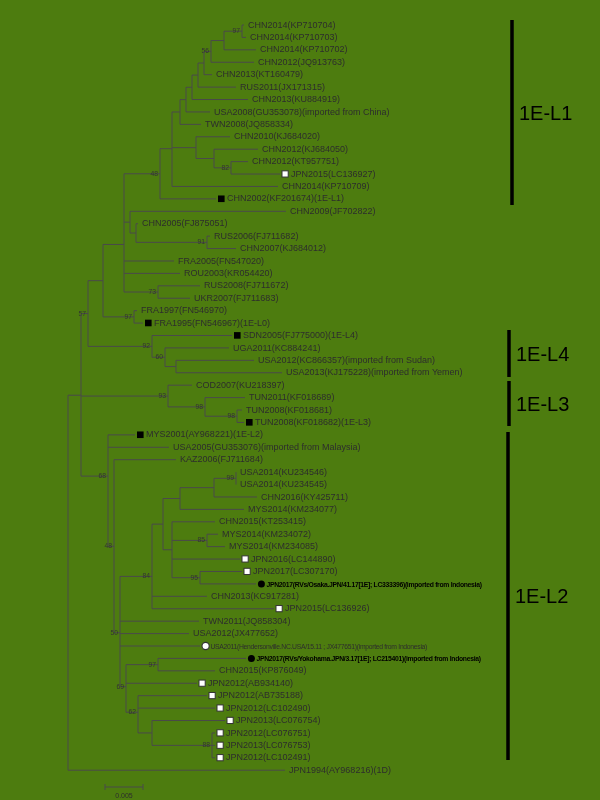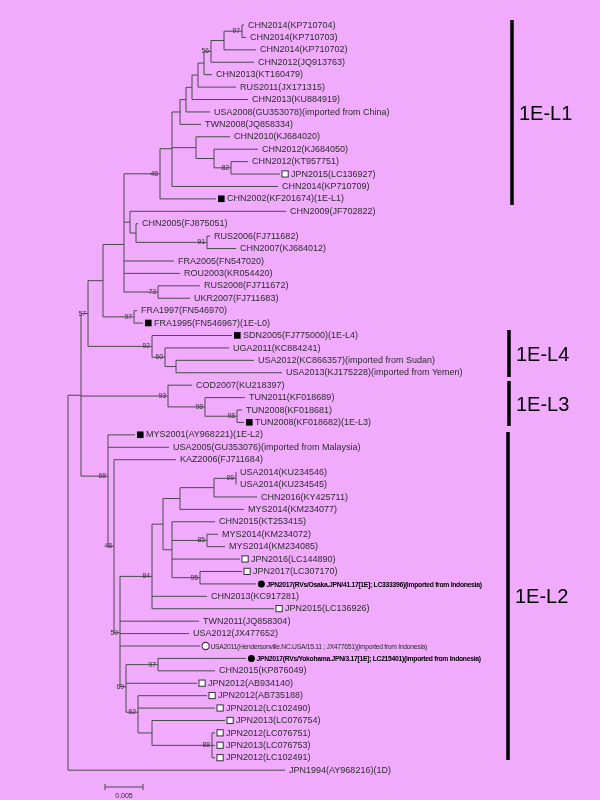--- a/index.html
+++ b/index.html
@@ -1,16 +1,16 @@
 <!DOCTYPE html>
 <html><head>
 <meta charset="utf-8">
 <style>
   html,body{margin:0;padding:0;background:#fff;}
-  .page{width:600px;height:800px;background:#f0abfc;position:relative;overflow:hidden;
+  .page{width:600px;height:800px;background:#4d7c0f;position:relative;overflow:hidden;
         font-family:"Liberation Sans",sans-serif;}
   svg text{font-family:"Liberation Sans",sans-serif;}
 </style>
 </head>
 <body>
 
 <div class="page">
   <svg id="tree-svg" width="600" height="800" viewBox="0 0 600 800">
       <line x1="242" y1="25" x2="244" y2="25" stroke="#4a4a4a" stroke-width="1"></line>
       <text x="248" y="27.6" font-size="9" fill="#2d2d2d">CHN2014(KP710704)</text>

